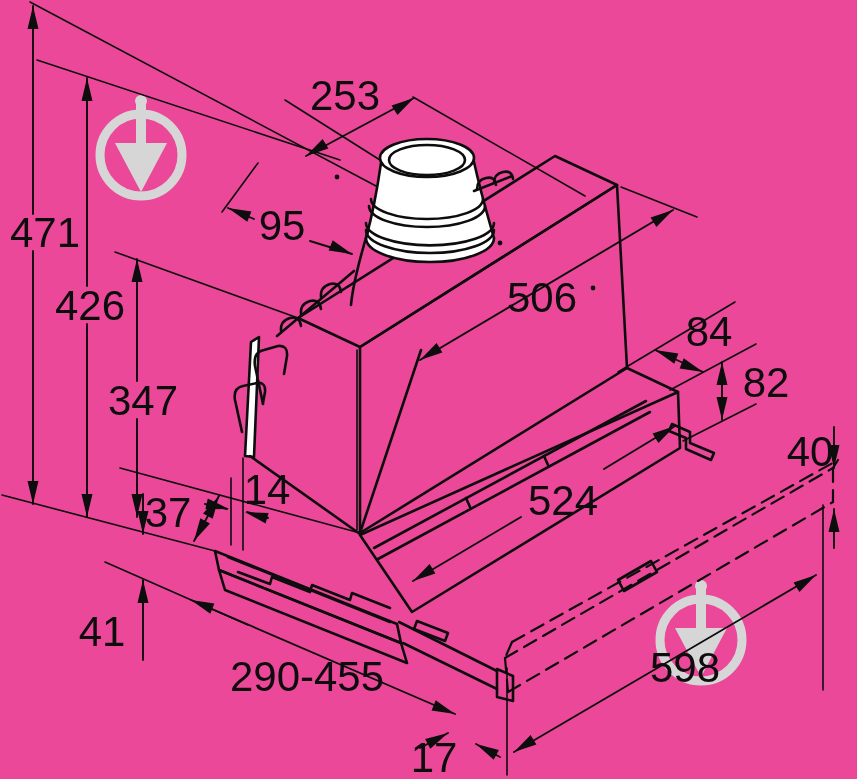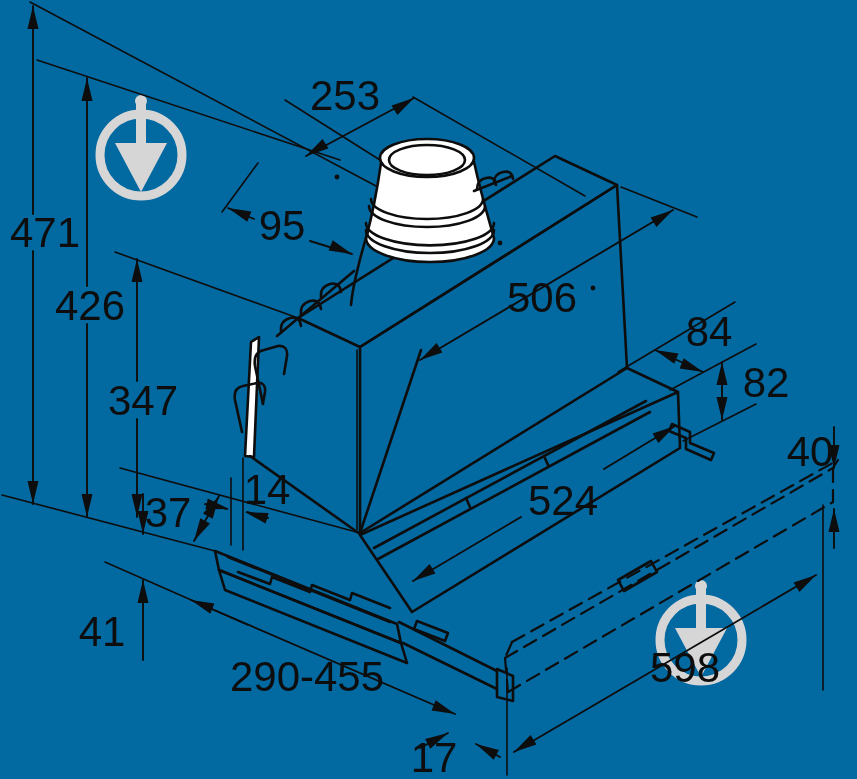--- a/index.html
+++ b/index.html
@@ -1,16 +1,16 @@
 <!DOCTYPE html>
 <html style="--line: #0d0d0d; --wm: #d6d6d6;"><head>
 <meta charset="utf-8">
 <style>
   html,body{margin:0;padding:0;background:#ffffff;}
-  #stage{position:relative;width:857px;height:779px;background:#0369a1;overflow:hidden;
+  #stage{position:relative;width:857px;height:779px;background:#ec4899;overflow:hidden;
          font-family:"Liberation Sans", sans-serif;}
   svg{position:absolute;left:0;top:0;}
   .obj   {fill:none;stroke:var(--line);stroke-width:2.6;stroke-linejoin:round;stroke-linecap:round;}
   .objw  {fill:#ffffff;stroke:var(--line);stroke-width:2.6;stroke-linejoin:round;}
   .thin  {fill:none;stroke:var(--line);stroke-width:1.6;stroke-linecap:round;}
   .dim   {fill:none;stroke:var(--line);stroke-width:1.9;stroke-linecap:round;}
   .dash  {fill:none;stroke:var(--line);stroke-width:2.2;stroke-dasharray:14 8;stroke-linecap:round;}
   .lbl   {fill:var(--line);font-size:42px;text-anchor:middle;}
   .wm    {stroke:var(--wm);fill:none;stroke-width:9;}
   .wmf   {fill:var(--wm);stroke:none;}

